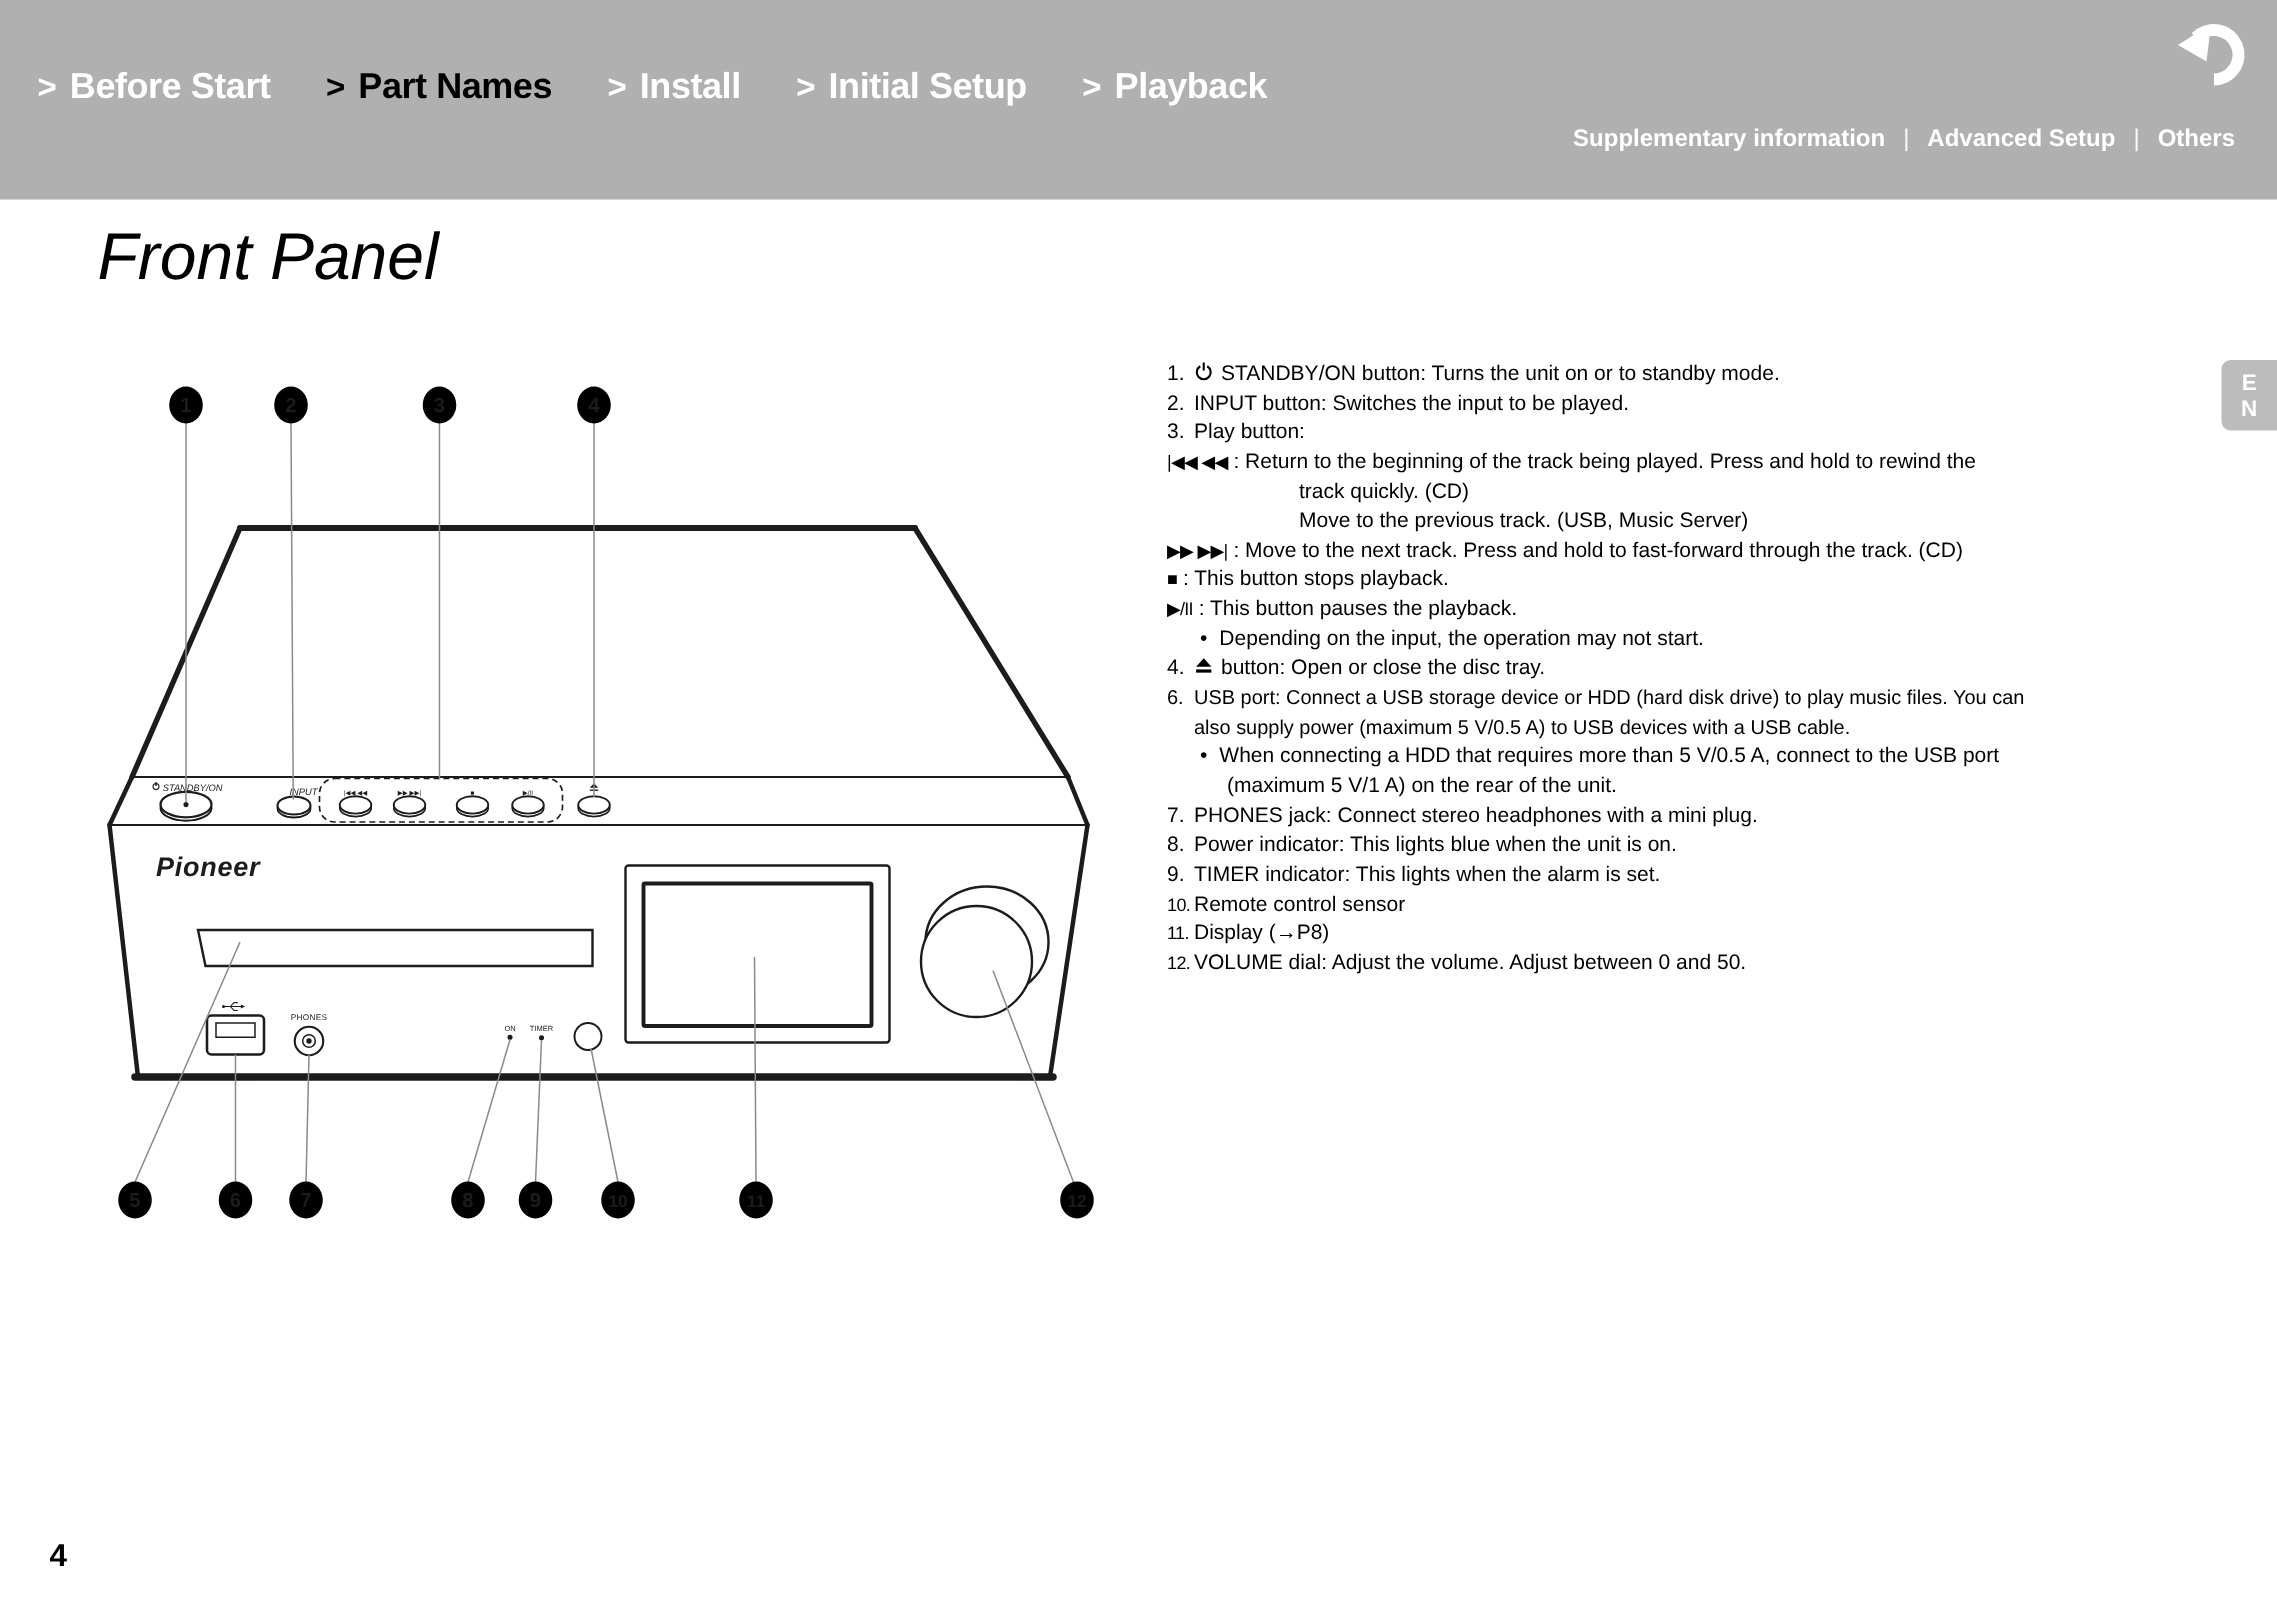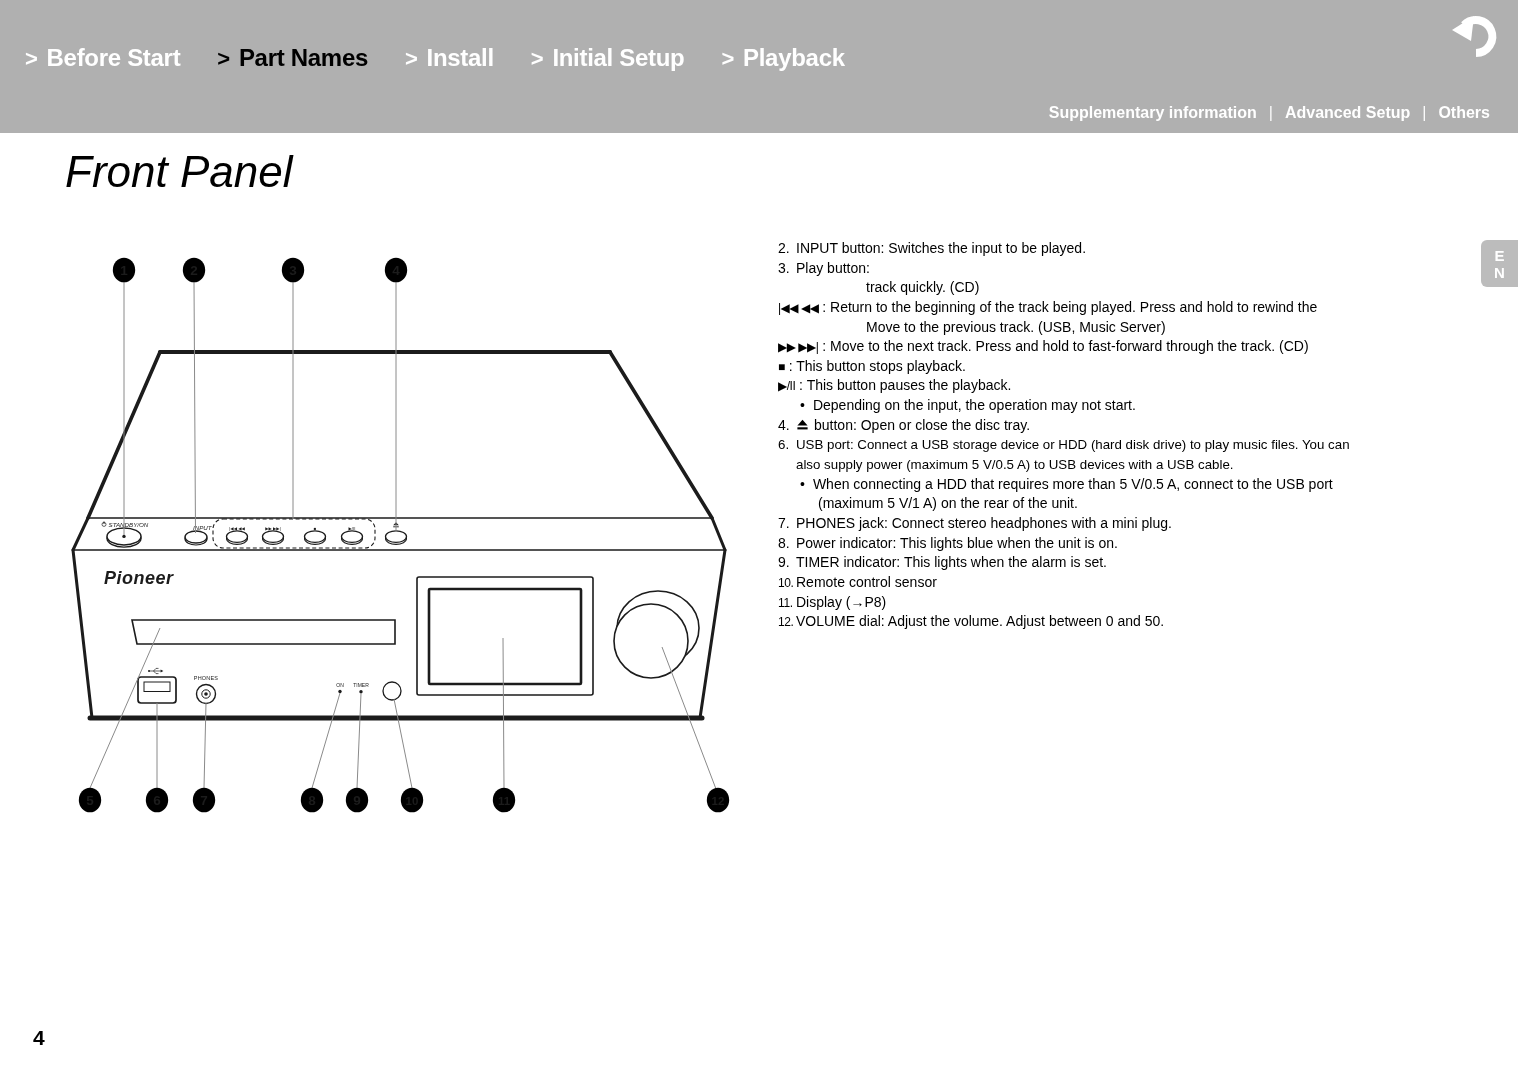--- a/index.html
+++ b/index.html
@@ -7,21 +7,21 @@
     width:1518px;height:1075px;position:relative;overflow:hidden;
     background:#ffffff;font-family:"Liberation Sans","DejaVu Sans",sans-serif;color:#000;
   }
   
   .header{position:absolute;left:0;top:0;width:1518px;height:133px;background:#b0b0b0;}
   .nav{position:absolute;left:25px;top:44px;display:flex;gap:37px;align-items:baseline;}
   .nav-item{display:flex;gap:9px;align-items:baseline;color:#ffffff;font-weight:bold;
     font-size:24px;letter-spacing:-0.3px;cursor:default;}
   .nav-item .chev{font-size:22px;font-weight:bold;}
   .nav-item.active{color:#000000;}
-  .subnav{position:absolute;right:28px;top:104px;color:#ffffff;font-weight:bold;font-size:16px;
+  .subnav{position:absolute;right:28px;top:84px;color:#ffffff;font-weight:bold;font-size:16px;
     display:flex;gap:12px;align-items:baseline;}
   .subnav .pipe{font-weight:normal;opacity:.95;}
   .back{position:absolute;right:18px;top:8px;width:50px;height:52px;}
   
   .title{position:absolute;left:65px;top:150px;font-size:44px;line-height:44px;font-style:italic;}
   .lang-tab{position:absolute;right:0;top:240px;width:37px;height:47px;background:#bcbcbc;
     border-radius:6px 0 0 6px;color:#fff;font-weight:bold;font-size:15px;line-height:15px;
     display:flex;flex-direction:column;align-items:center;justify-content:center;gap:2px;}
   .pagenum{position:absolute;left:33px;top:1026px;font-size:21px;font-weight:bold;}
   
@@ -246,24 +246,28 @@
         <text x="444" y="564.8" fill="#fff" font-size="11.5">11</text>
       </g>
     <g>
         <ellipse cx="658" cy="560" rx="11.2" ry="12.3" fill="#000"></ellipse>
         <text x="658" y="564.8" fill="#fff" font-size="11.5">12</text>
       </g>
   </g>
 </svg>
 
 <div class="instructions">
+    <div class="ln"><span class="num">1.</span><span class="icw"><svg viewBox="0 0 14 14">
+          <path d="M4.5 3.4 A5 5 0 1 0 9.5 3.4" fill="none" stroke="#000" stroke-width="1.5"></path>
+          <line x1="7" y1="0.8" x2="7" y2="6.4" stroke="#000" stroke-width="1.5"></line>
+        </svg></span><span class="tx">STANDBY/ON button: Turns the unit on or to standby mode.</span></div>
     <div class="ln"><span class="num">2.</span><span class="tx">INPUT button: Switches the input to be played.</span></div>
     <div class="ln"><span class="num">3.</span><span class="tx">Play button:</span></div>
+    <div class="ln"><span class="gl">|◀◀ ◀◀</span><span> : </span><span class="tx">Return to the beginning of the track being played. Press and hold to rewind the</span></div>
     <div class="ln c2"><span class="tx">track quickly. (CD)</span></div>
-    <div class="ln"><span class="gl">|◀◀ ◀◀</span><span> : </span><span class="tx">Return to the beginning of the track being played. Press and hold to rewind the</span></div>
     <div class="ln c2"><span class="tx">Move to the previous track. (USB, Music Server)</span></div>
     <div class="ln"><span class="gl">▶▶ ▶▶|</span><span> : </span><span class="tx">Move to the next track. Press and hold to fast-forward through the track. (CD)</span></div>
     <div class="ln"><span class="gl">■</span><span> : </span><span class="tx">This button stops playback.</span></div>
     <div class="ln"><span class="gl">▶/II</span><span> : </span><span class="tx">This button pauses the playback.</span></div>
     <div class="ln bl"><span class="bu">•</span><span class="tx">Depending on the input, the operation may not start.</span></div>
     <div class="ln"><span class="num">4.</span><span class="icw"><svg viewBox="0 0 14 14">
           <path d="M1.5 8 L12.5 8 L7 2 Z" fill="#000"></path>
           <rect x="1.5" y="10" width="11" height="2.3" fill="#000"></rect>
         </svg></span><span class="tx">button: Open or close the disc tray.</span></div>
     <div class="ln cond"><span class="num">6.</span><span class="tx">USB port: Connect a USB storage device or HDD (hard disk drive) to play music files. You can</span></div>

